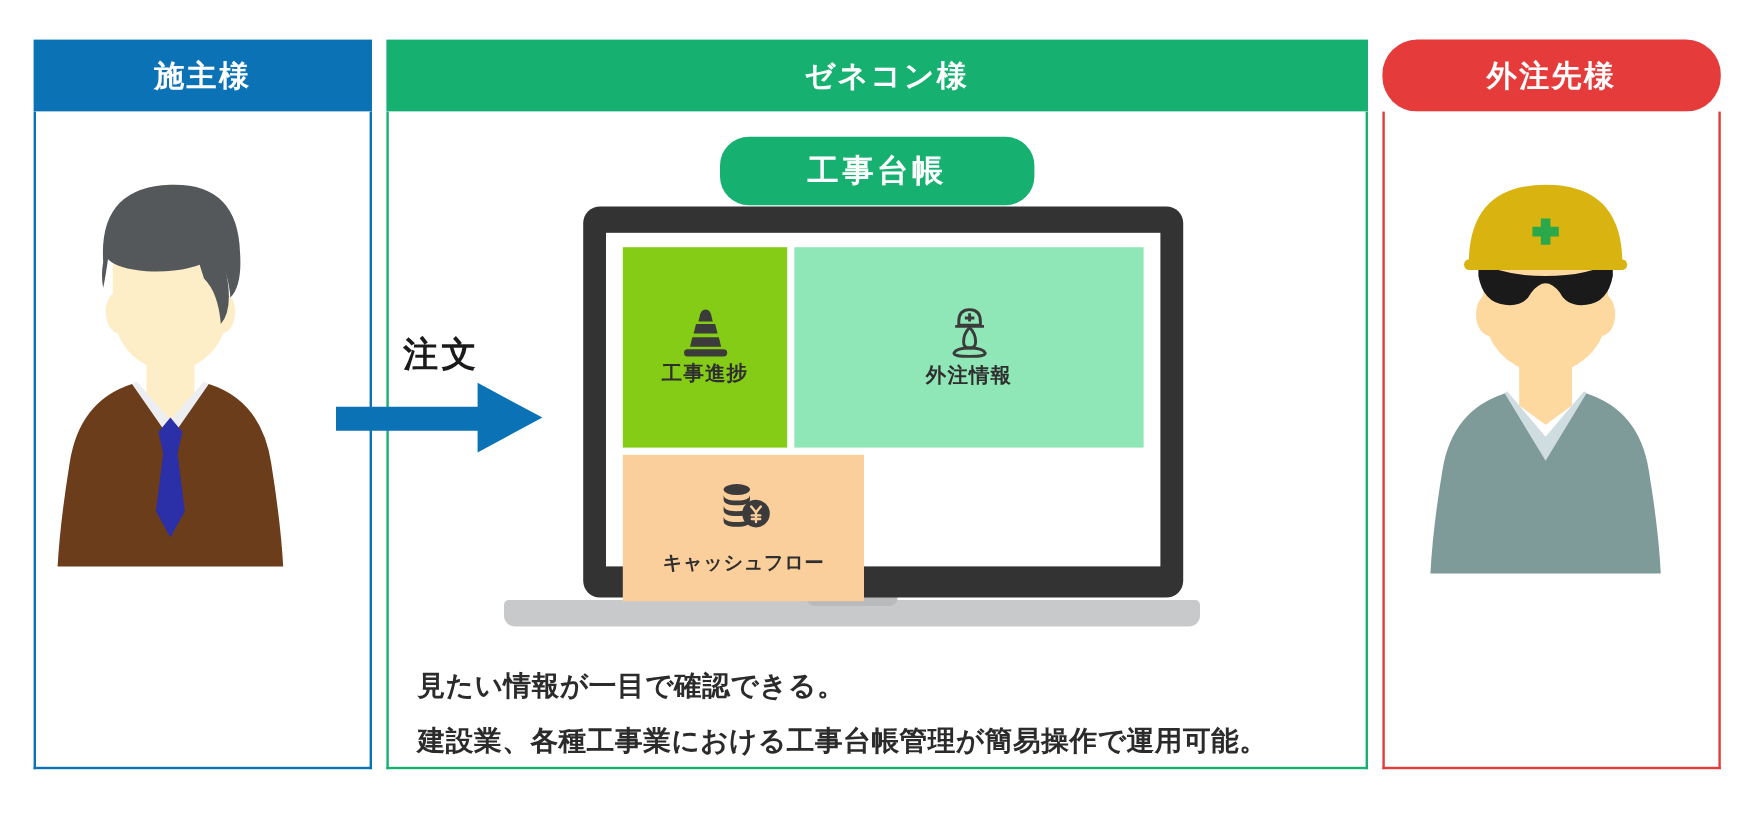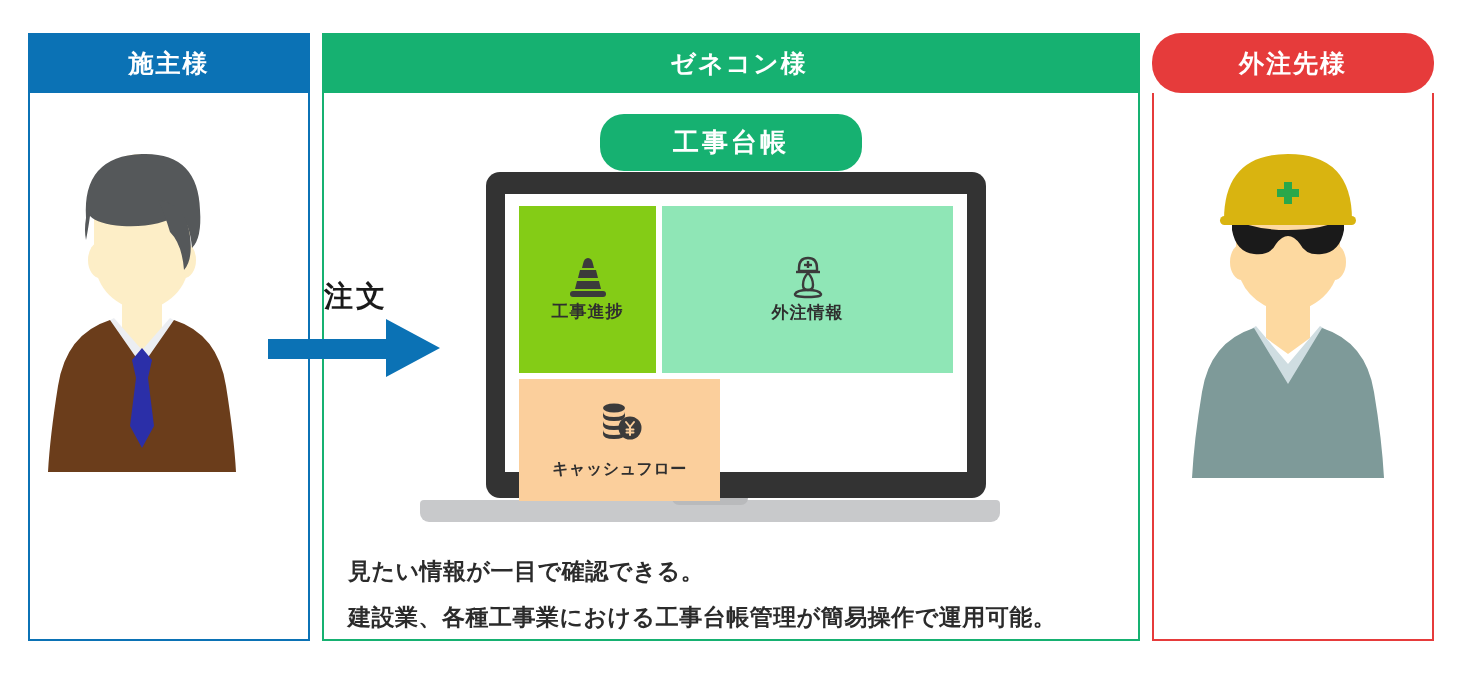--- a/index.html
+++ b/index.html
@@ -66,21 +66,21 @@
     position: absolute;
   }
   #owner-figure  { left: 42px;  top: 140px; width: 200px; height: 340px; }
   #vendor-figure { left: 1180px; top: 140px; width: 216px; height: 340px; }
 
   
   .arrow-group {
     position: absolute;
     text-align: center;
   }
-  #arrow-order   { left: 268px;  top: 282px; width: 176px; }
+  #arrow-order   { left: 280px;  top: 282px; width: 176px; }
   #arrow-place   { left: 1050px; top: 282px; width: 176px; }
   .arrow-label {
     font-size: 29px;
     font-weight: bold;
     color: #1a1a1a;
     letter-spacing: 3px;
     margin-bottom: 6px;
     line-height: 1;
   }
   .arrow-svg { display: block; }

